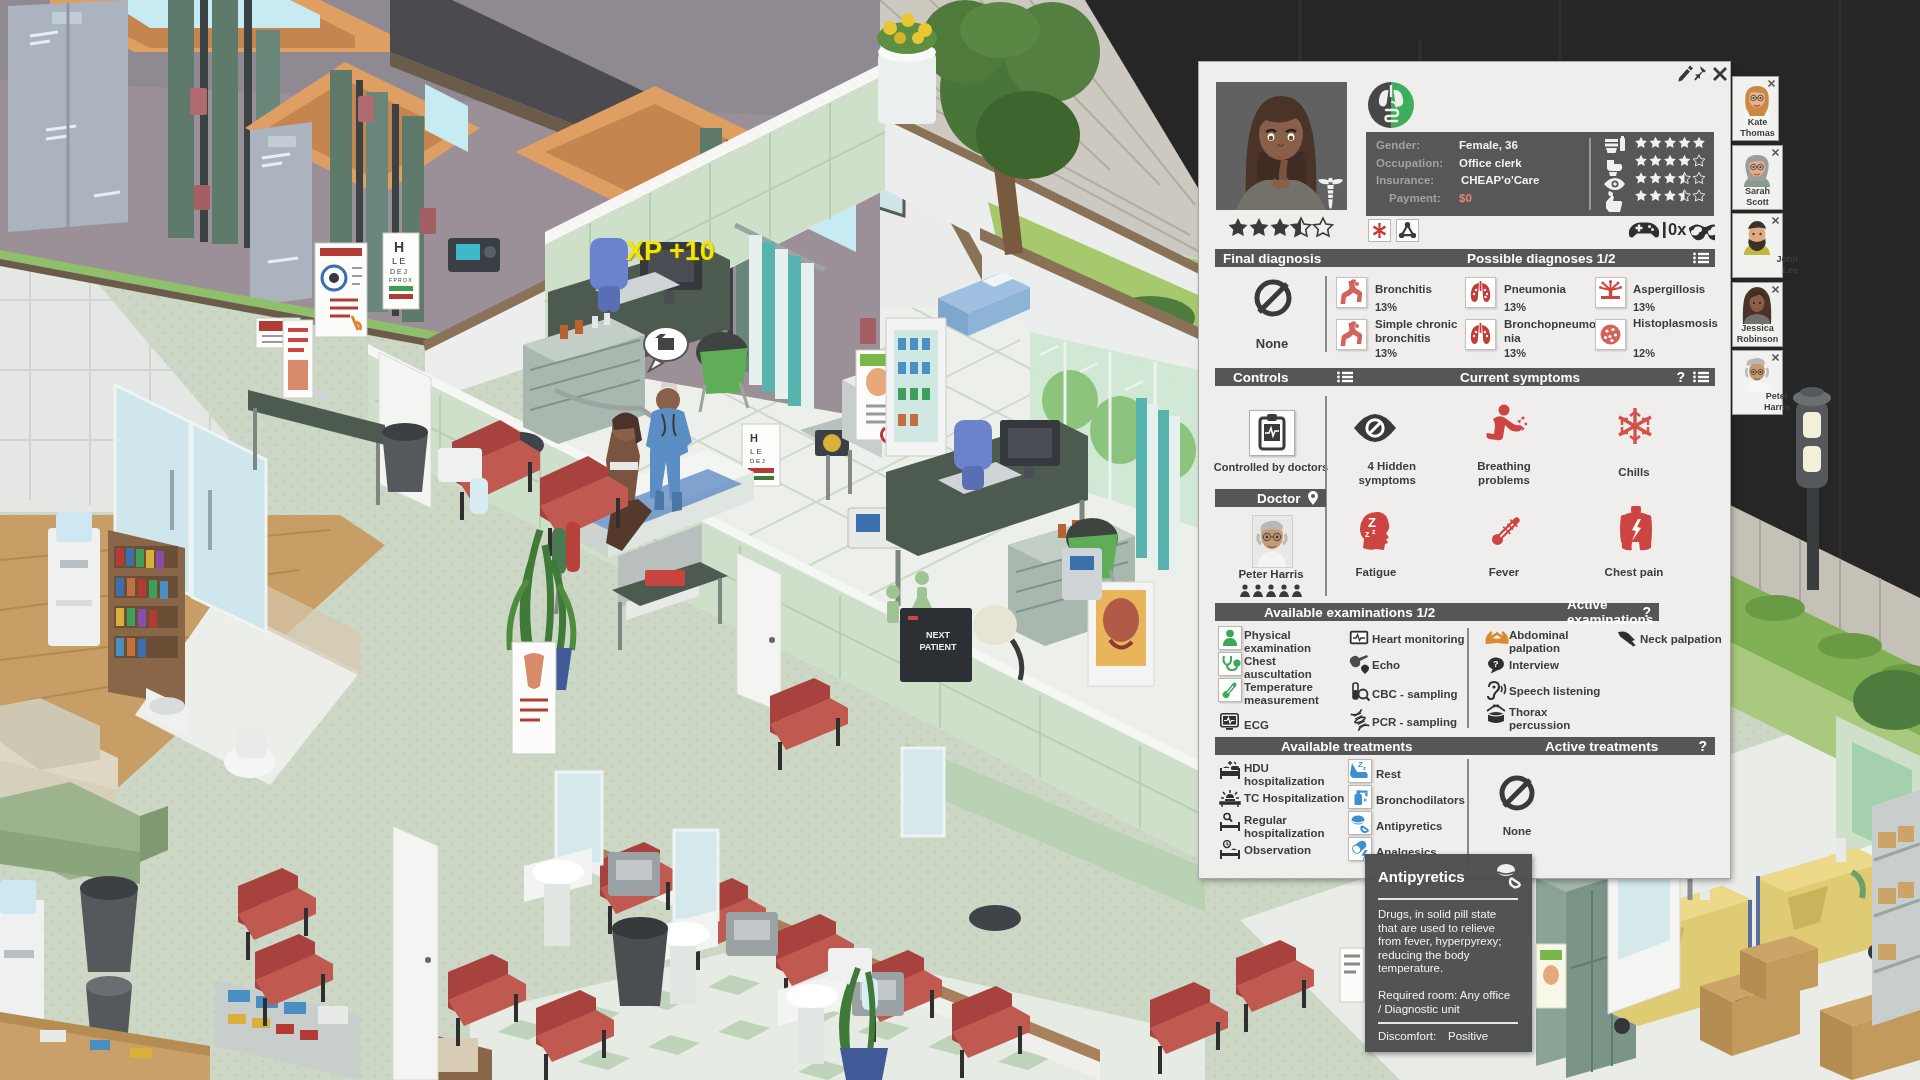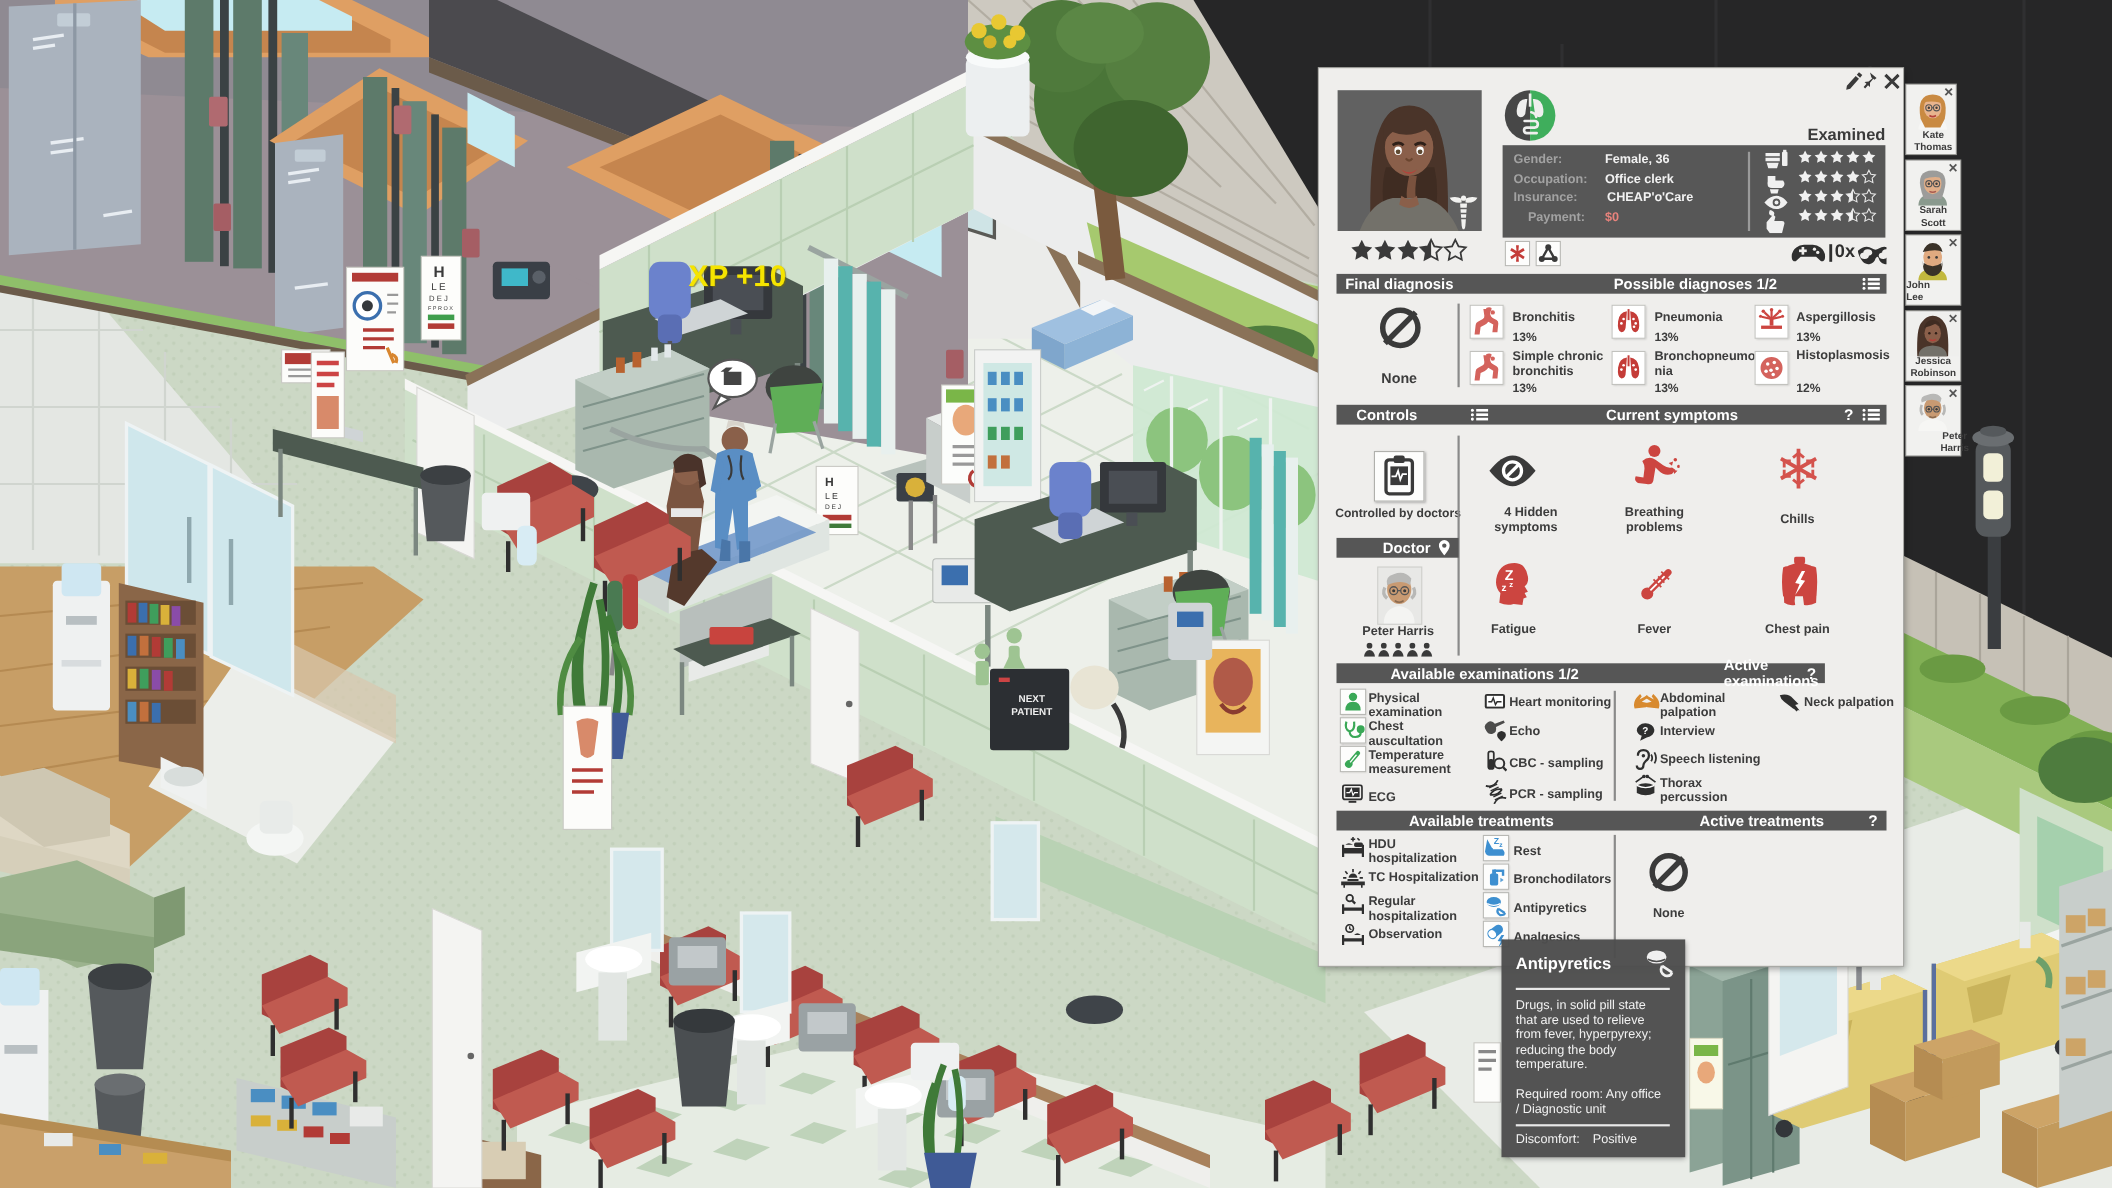--- a/index.html
+++ b/index.html
@@ -1098,21 +1098,20 @@
 <path d="M24,1 a23,23 0 0,0 0,46 Z" fill="#474747"></path>
 <path d="M24,1 a23,23 0 0,1 0,46 Z" fill="#3fae5c"></path>
 <path d="M21.5,9 q-8,-1 -9.5,9 q-1,7 3.5,7.5 q4.5,0 4.5,-6 Z" fill="#efefee"></path>
 <path d="M26.5,9 q8,-1 9.5,9 q1,7 -3.5,7.5 q-4.5,0 -4.5,-6 Z" fill="#efefee"></path>
 <rect x="22.8" y="4" width="2.4" height="12" fill="#efefee"></rect>
 <path d="M19,29 h9 q3,0 3,3 q0,3 -3,3 h-7 q-2.5,0 -2.5,2.5 q0,2.5 2.5,2.5 h9" stroke="#efefee" stroke-width="2.4" fill="none" stroke-linecap="round"></path>
 <path d="M25,21 q4,0.5 4.5,4.5" stroke="#efefee" stroke-width="2.2" fill="none" stroke-linecap="round"></path>
 </svg>
 
 
-<div class="abs" style="left:0px;top:52px;width:515px;text-align:right;font-size:15px;font-weight:bold;color:#3a3a3a;">Examined</div>
 
 <div class="abs" style="left:167px;top:70px;width:348px;height:84px;background:#575757;">
 <div class="abs lbl" style="left:10px;top:8px;color:#a2a2a2;">Gender:</div>
 <div class="abs lbl" style="left:10px;top:26px;color:#a2a2a2;">Occupation:</div>
 <div class="abs lbl" style="left:10px;top:43px;color:#a2a2a2;">Insurance:</div>
 <div class="abs lbl" style="left:10px;top:61px;color:#a2a2a2;padding-left:13px;">Payment:</div>
 <div class="abs lbl" style="left:93px;top:8px;color:#f2f2f2;">Female, 36</div>
 <div class="abs lbl" style="left:93px;top:26px;color:#f2f2f2;">Office clerk</div>
 <div class="abs lbl" style="left:95px;top:43px;color:#f2f2f2;">CHEAP'o'Care</div>
 <div class="abs lbl" style="left:93px;top:61px;color:#e8837c;">$0</div>
@@ -1723,21 +1722,21 @@
 <path d="M14,14 q3,-8 9,-8 q7,0 9,8 q-5,-3 -18,0 Z" fill="#3a3228"></path>
 <path d="M14,22 q0,9 9,9 q9,0 9,-9 q0,8 -2,10 q-3,4 -7,4 q-4,0 -7,-4 q-2,-2 -2,-10 Z" fill="#3a3228"></path>
 <path d="M15,24 q8,6 16,0 l0,6 q-4,5 -8,5 q-4,0 -8,-5 Z" fill="#3a3228"></path>
 <circle cx="19.5" cy="19" r="1.2" fill="#3a3a3a"></circle>
           <circle cx="26.5" cy="19" r="1.2" fill="#3a3a3a"></circle>
 </svg>
 <svg class="abs" style="right:2px;top:2px" width="9" height="9" viewBox="0 0 9 9" stroke="#555" stroke-width="1.6">
           <line x1="1.5" y1="1.5" x2="7.5" y2="7.5"></line>
           <line x1="7.5" y1="1.5" x2="1.5" y2="7.5"></line>
         </svg>
-<div class="abs lbl" style="left:0;top:40px;width:65px;text-align:left;font-size:9px;line-height:10.5px;">John<br>Lee</div>
+<div class="abs lbl" style="left:0;top:40px;width:65px;text-align:right;font-size:9px;line-height:10.5px;">John<br>Lee</div>
 </div>
 
 <div class="abs" style="left:0;top:206px;width:49px;height:63px;background:#f1f1ef;box-shadow:0 0 0 1px #9a9a96;">
 <svg width="47" height="40" viewBox="0 0 47 40" style="margin:1px">
 <rect x="0" y="0" width="47" height="40" fill="#efefed"></rect>
 <path d="M9,40 q-1,-26 4,-31 q4,-6 10,-6 q7,0 11,7 q4,6 3,30 Z" fill="#4a3429"></path>
 <path d="M10,40 q0,-9 13,-10 q13,1 13,10 Z" fill="#73716a"></path>
 <ellipse cx="23" cy="19" rx="7.5" ry="9" fill="#8a5f4a"></ellipse>
 <path d="M15,14 q2,-7 8,-7 q7,0 8,8 q-2,-4 -5,-5 q-6,3 -11,4 Z" fill="#3f2c22"></path>
 <circle cx="20" cy="19" r="1.1" fill="#2f1f18"></circle>

